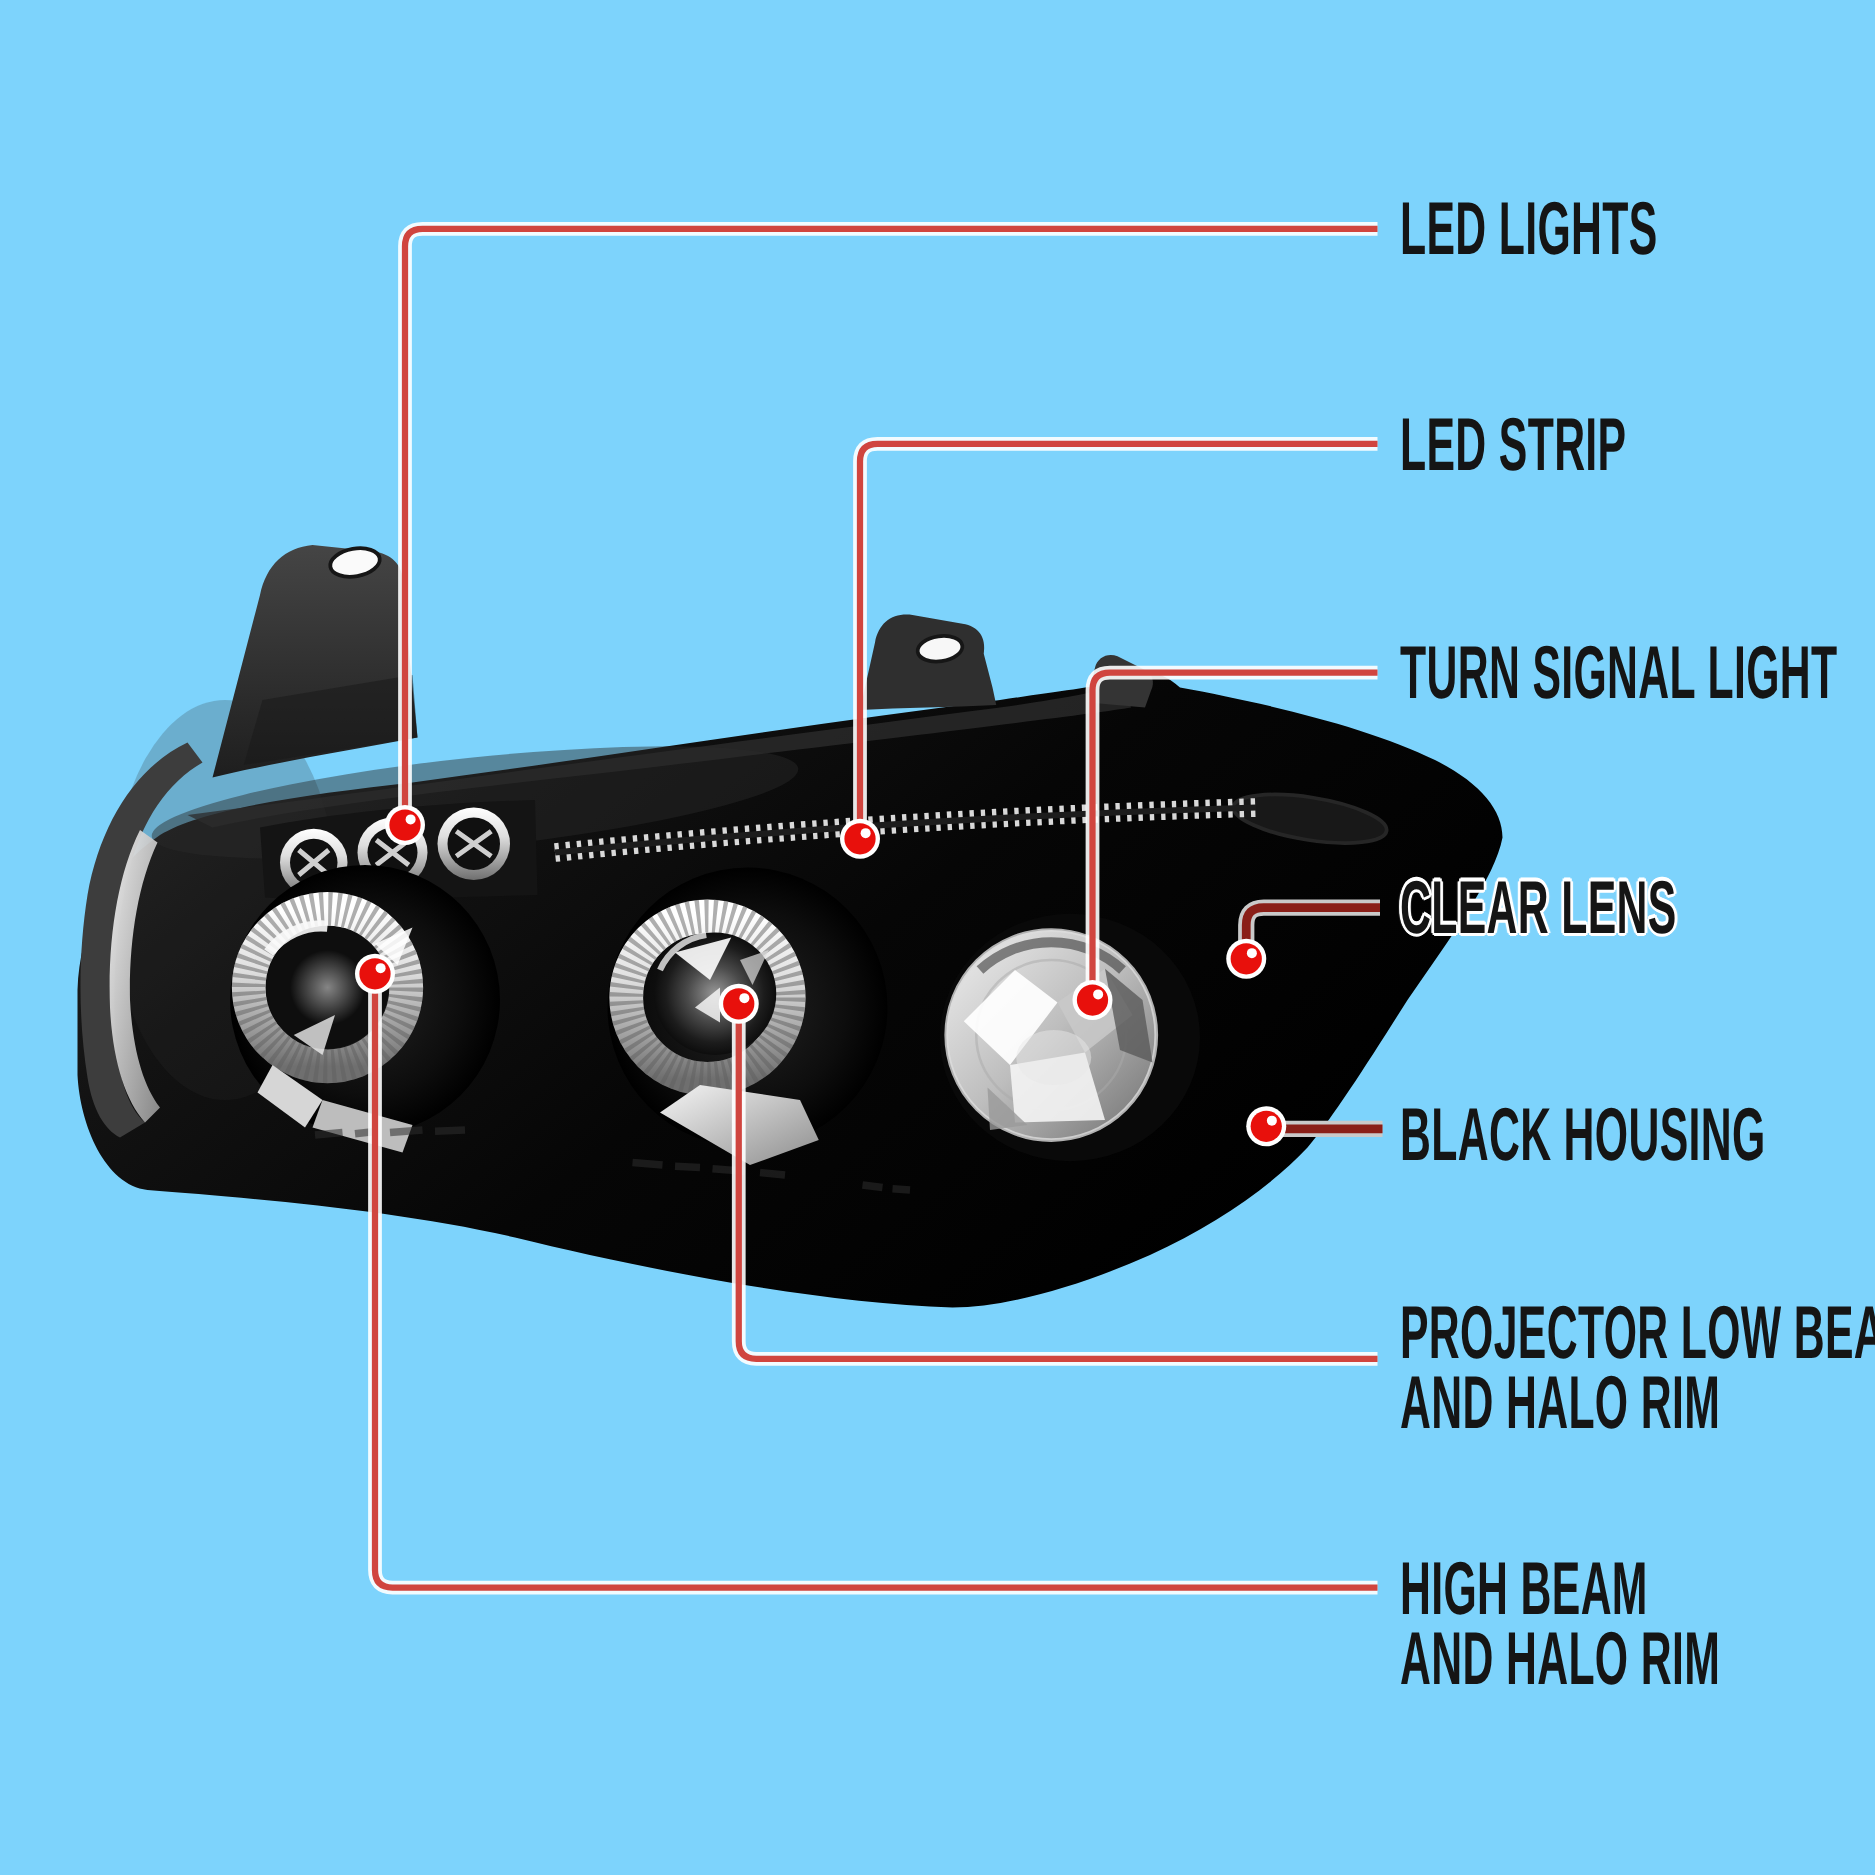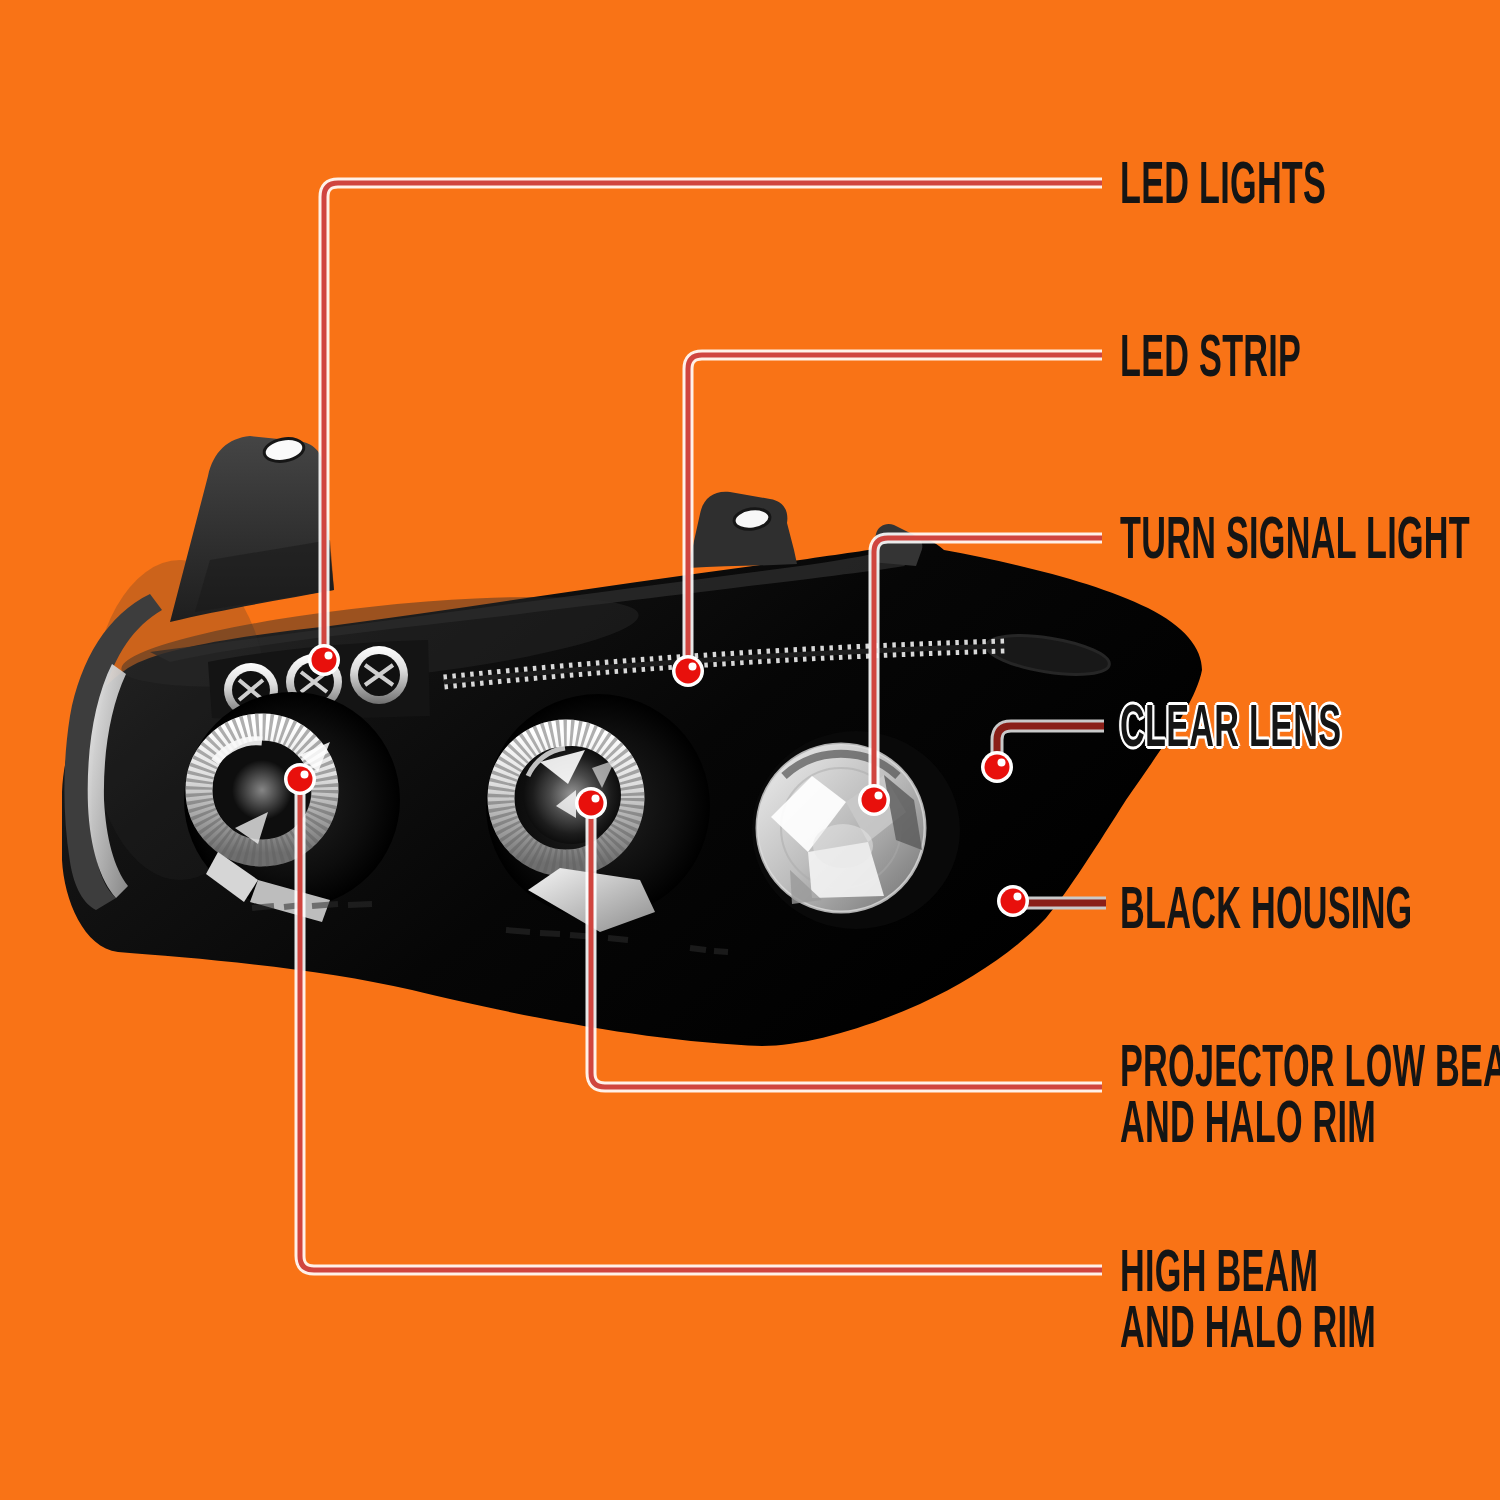--- a/index.html
+++ b/index.html
@@ -1,16 +1,16 @@
 <!DOCTYPE html>
 <html style="--label-text: #151515; --line-red: #d0453f; --line-dark-red: #8a1f18; --line-outline-light: #ffffff; --line-outline-gray: #c9c9c9; --dot-red: #e8100c; --dot-ring: #ffffff; --background: #ffffff;"><head>
 <meta charset="utf-8">
 <style>
   html,body{margin:0;padding:0;background:#fff;}
-  .stage{position:relative;width:1500px;height:1500px;background:#f97316;overflow:hidden;
+  .stage{position:relative;width:1500px;height:1500px;background:#7dd3fc;overflow:hidden;
          font-family:"Liberation Sans",sans-serif;}
   .stage svg{position:absolute;left:0;top:0;}
   .labels .label{
     position:absolute;left:1120px;
     color:var(--label-text,#151515);
     font-weight:700;font-size:60px;line-height:56px;
     letter-spacing:.5px;white-space:nowrap;
     transform:scaleX(.57);transform-origin:0 0;
   }
   .labels .label span{display:block;}

